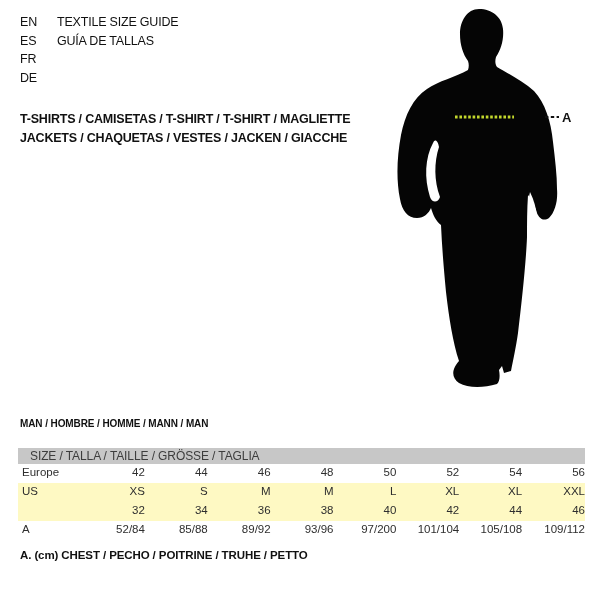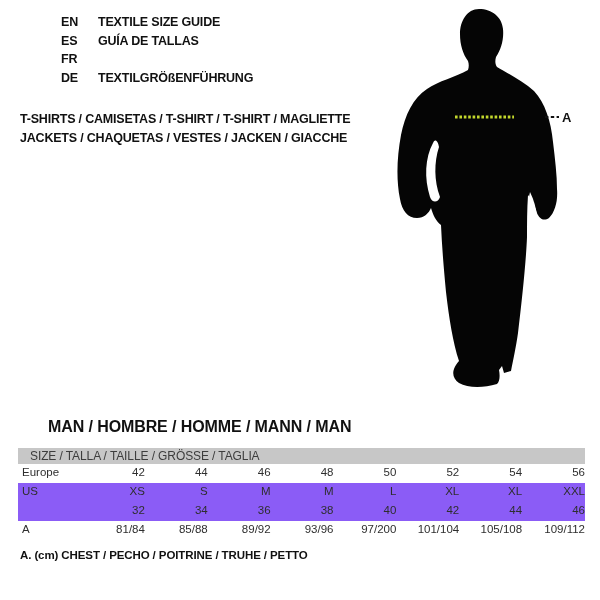--- a/index.html
+++ b/index.html
@@ -4,40 +4,40 @@
 <style>
   * { margin:0; padding:0; box-sizing:border-box; }
   html,body { background:#ffffff; }
   .screen {
     position:relative; width:600px; height:600px; background:#ffffff;
     font-family:"Liberation Sans", sans-serif; color:#111; overflow:hidden;
   }
   
   .lang-list { position:absolute; left:20px; top:13px; }
   .lang-row { display:flex; height:18.6px; line-height:18.6px;
-              font-weight:bold; font-size:12.5px; letter-spacing:-0.2px;margin-left:41px; }
+              font-weight:normal; font-size:12.5px; letter-spacing:-0.2px; }
   .lang-code { width:37px; }
   
   .categories { position:absolute; left:20px; top:110px;
                 font-weight:bold; font-size:12.5px; line-height:19px; letter-spacing:-0.2px; }
   
   .figure-svg { position:absolute; left:0; top:0; width:600px; height:600px; }
   .figure-svg text { font-family:"Liberation Sans", sans-serif; font-size:13px; font-weight:600; fill:#111; }
   
   .section-title { position:absolute; left:20px; top:418px;
-                   font-weight:bold; font-size:16px; letter-spacing:-0.1px;margin-left:28px; }
+                   font-weight:bold; font-size:10px; letter-spacing:-0.1px; }
   
   .size-table { position:absolute; left:18px; top:448px; width:567px; font-size:11.5px; }
   .st-header { height:16px; line-height:16px; background:#c7c7c7; color:#3d3d3d;
                padding-left:12px; font-size:12px; letter-spacing:-0.1px; }
   .st-row { display:grid; grid-template-columns:64px repeat(8, 1fr);
             height:19px; line-height:16px; color:#2e2e2e; }
   .st-row .lbl { text-align:left; padding-left:4px; }
   .st-row .val { text-align:right; }
-  .stripe { background:#8b5cf6; }
+  .stripe { background:#fef9c3; }
   
   .footnote { position:absolute; left:20px; top:549px;
               font-weight:bold; font-size:11.5px; letter-spacing:-0.1px; }
 </style>
 </head>
 <body>
 
 <div class="screen">
 
   <div class="lang-list">
@@ -47,21 +47,20 @@
     </div>
     <div class="lang-row">
       <span class="lang-code">ES</span>
       <span class="lang-text">GUÍA DE TALLAS</span>
     </div>
     <div class="lang-row">
       <span class="lang-code">FR</span>
     </div>
     <div class="lang-row">
       <span class="lang-code">DE</span>
-      <span class="lang-text">TEXTILGRÖßENFÜHRUNG</span>
     </div>
   </div>
 
   <div class="categories">
     <div>T-SHIRTS / CAMISETAS / T-SHIRT / T-SHIRT / MAGLIETTE</div>
     <div>JACKETS / CHAQUETAS / VESTES / JACKEN / GIACCHE</div>
   </div>
 
   <svg class="figure-svg" viewBox="0 0 600 600" aria-hidden="true">
     <path d="M 479 9
@@ -145,21 +144,21 @@
       <span class="val">36</span>
       <span class="val">38</span>
       <span class="val">40</span>
       <span class="val">42</span>
       <span class="val">44</span>
       <span class="val">46</span>
     </div>
 
     <div class="st-row">
       <span class="lbl">A</span>
-      <span class="val">81/84</span>
+      <span class="val">52/84</span>
       <span class="val">85/88</span>
       <span class="val">89/92</span>
       <span class="val">93/96</span>
       <span class="val">97/200</span>
       <span class="val">101/104</span>
       <span class="val">105/108</span>
       <span class="val">109/112</span>
     </div>
   </div>
 

